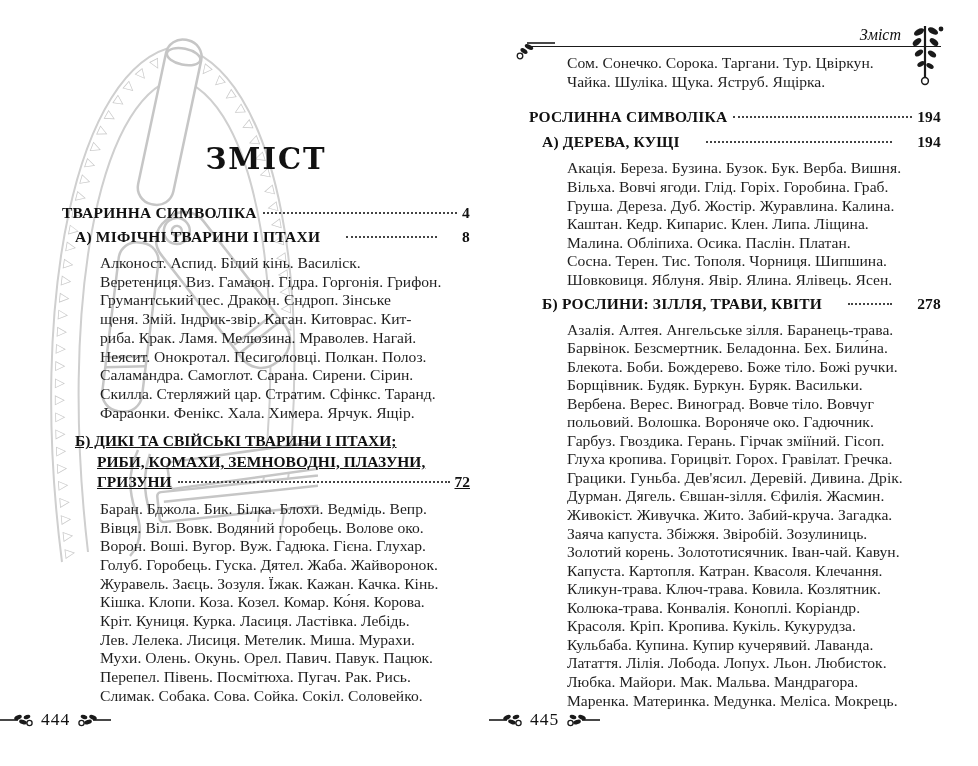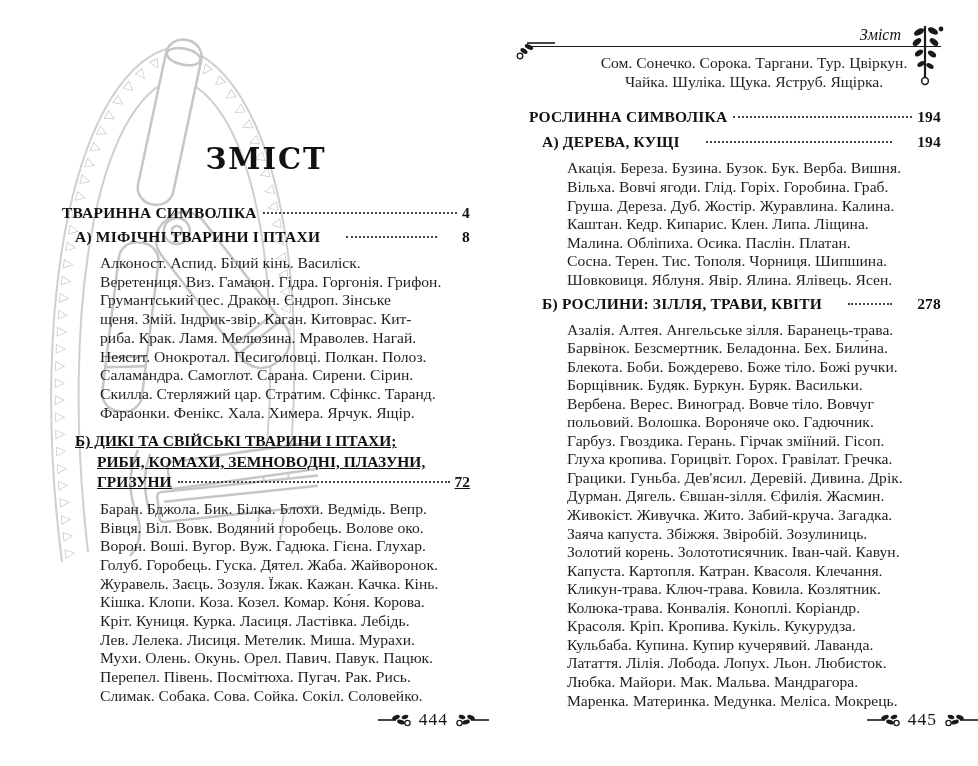--- a/index.html
+++ b/index.html
@@ -27,33 +27,33 @@
 
   .b-head{font-weight:bold;color:#111;font-size:15.5px;line-height:20.5px;margin-top:9px;text-decoration:underline;}
   .b-head .l1{padding-left:13px;}
   .b-head .l2{padding-left:35px;}
   .b-head .l3{padding-left:35px;display:flex;align-items:baseline;}
 
   .name-list{padding-left:38px;margin:7px 0 0 0;font-size:15.6px;line-height:18.7px;
     white-space:pre-line;color:#1f1f1f;}
 
   .page-footer{position:absolute;bottom:36px;left:0;width:100%;display:flex;
-    justify-content:flex-end;align-items:center;gap:7px;z-index:1;}
+    justify-content:flex-start;align-items:center;gap:7px;z-index:1;}
   .folio-num{font-size:17.5px;color:#111;letter-spacing:1px;}
   .flourish{display:block;}
 
   
   .running-header{position:relative;padding-top:26px;}
   .rh-title{text-align:right;padding-right:40px;font-style:italic;font-size:16px;
     color:#111;margin-bottom:2px;}
   .rh-rule{border-bottom:1.6px solid #1a1a1a;width:100%;}
   .rh-left-flourish{position:absolute;left:-14px;top:41px;}
   .rh-corner{position:absolute;right:-6px;top:26px;}
 
-  .intro-list{text-align:center;}
+  .intro-list{}
   .pr-toc-main{margin-top:16px;justify-content:space-between;}
   .pr-toc-sub{margin-top:5px;}
   .pr-sub-b{}
   .trees{line-height:18.6px;}
   .plants{line-height:18.55px;}
 </style>
 </head>
 <body>
 
 <div class="book">

